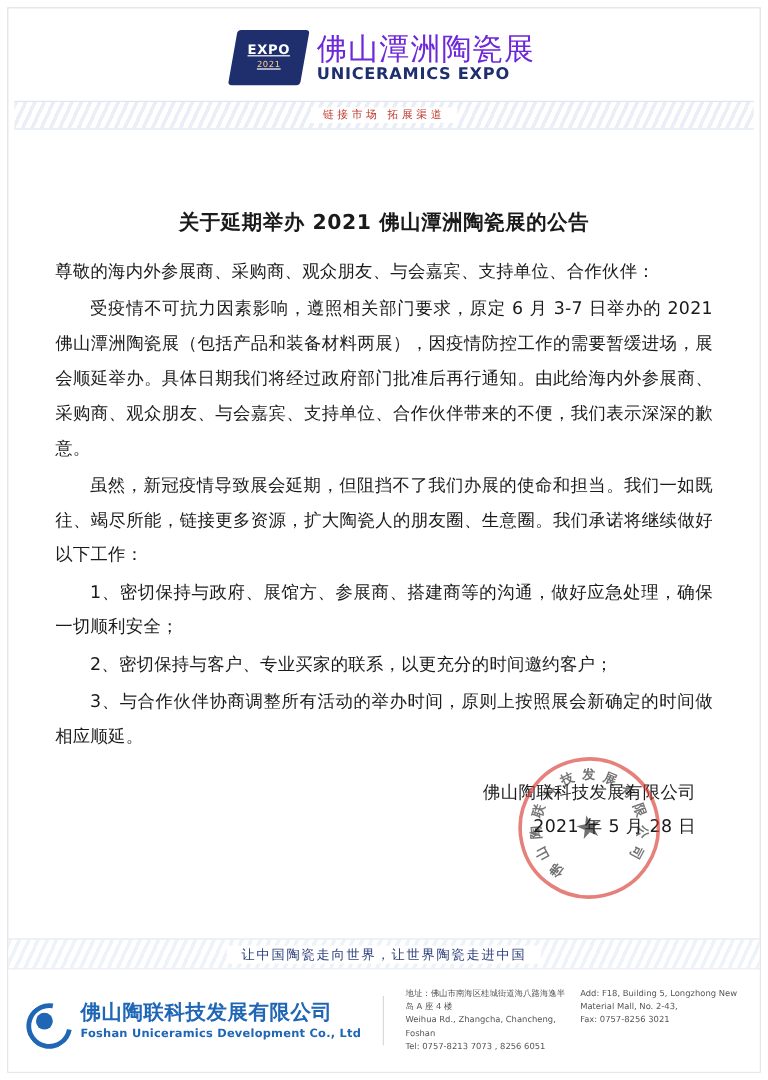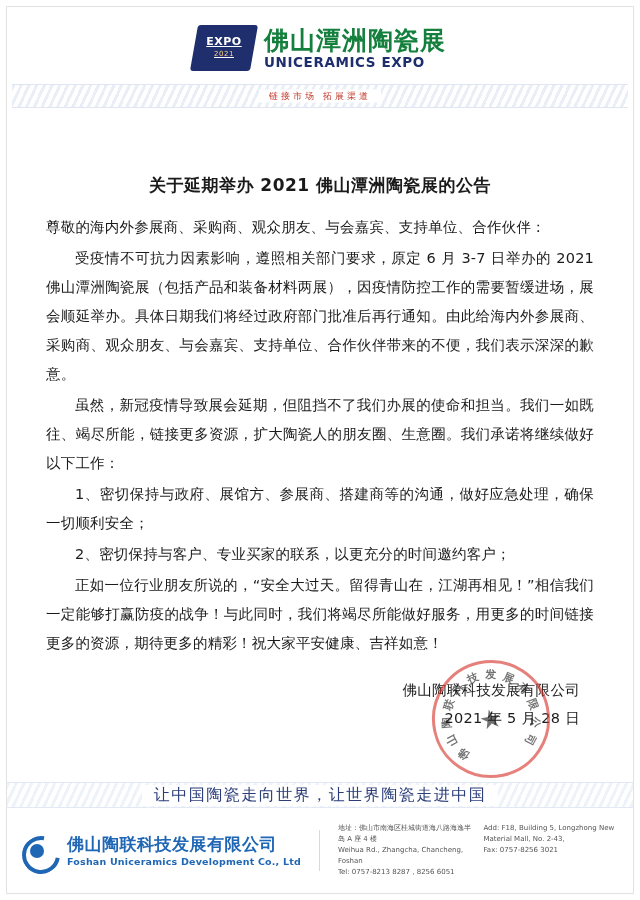--- a/index.html
+++ b/index.html
@@ -73,22 +73,22 @@
     letter-spacing: 0.5px;
     text-decoration: underline;
   }
   .logo-mark .expo-txt .small {
     font-size: 7px;
     font-weight: normal;
     color: #ffd27f;
   }
   .logo-text .cn {
     font-size: 25px;
-    font-weight: bold;
-    color: #15803d;
+    font-weight: normal;
+    color: #6d28d9;
     letter-spacing: 1px;
     line-height: 27px;
   }
   .logo-text .en {
     font-size: 13.5px;
     font-weight: bold;
     color: #1f2f6e;
     letter-spacing: 0.6px;
     line-height: 16px;
   }
@@ -209,21 +209,21 @@
     );
     border-top: 1px solid #e3e9f4;
     border-bottom: 1px solid #e3e9f4;
     display: flex;
     align-items: center;
     justify-content: center;
   }
   .slogan-band .txt {
     background: #ffffff;
     padding: 0 12px;
-    font-size: 16px;
+    font-size: 11px;
     color: #2b3e7a;
     letter-spacing: 1.5px;
     white-space: nowrap;
   }
 
   .footer {
     position: absolute;
     left: 7px;
     right: 7px;
     bottom: 7px;
@@ -318,21 +318,21 @@
   </div>
 
   <div class="content">
     <div class="doc-title">关于延期举办 2021 佛山潭洲陶瓷展的公告</div>
 
     <p class="para">尊敬的海内外参展商、采购商、观众朋友、与会嘉宾、支持单位、合作伙伴：</p>
     <p class="para indent">受疫情不可抗力因素影响，遵照相关部门要求，原定 6 月 3-7 日举办的 2021 佛山潭洲陶瓷展（包括产品和装备材料两展），因疫情防控工作的需要暂缓进场，展会顺延举办。具体日期我们将经过政府部门批准后再行通知。由此给海内外参展商、采购商、观众朋友、与会嘉宾、支持单位、合作伙伴带来的不便，我们表示深深的歉意。</p>
     <p class="para indent">虽然，新冠疫情导致展会延期，但阻挡不了我们办展的使命和担当。我们一如既往、竭尽所能，链接更多资源，扩大陶瓷人的朋友圈、生意圈。我们承诺将继续做好以下工作：</p>
     <p class="para indent">1、密切保持与政府、展馆方、参展商、搭建商等的沟通，做好应急处理，确保一切顺利安全；</p>
     <p class="para indent">2、密切保持与客户、专业买家的联系，以更充分的时间邀约客户；</p>
-    <p class="para indent">正如一位行业朋友所说的，“安全大过天。留得青山在，江湖再相见！”相信我们一定能够打赢防疫的战争！与此同时，我们将竭尽所能做好服务，用更多的时间链接更多的资源，期待更多的精彩！祝大家平安健康、吉祥如意！</p>
+    <p class="para indent">3、与合作伙伴协商调整所有活动的举办时间，原则上按照展会新确定的时间做相应顺延。</p>
 
     <div class="sign">
       <div>佛山陶联科技发展有限公司</div>
       <div>2021 年 5 月 28 日</div>
       <div class="stamp">
         <div class="ring-text" id="stamp-ring">
             <span style="transform: rotate(-130deg) translate(0px, -44px) rotate(0deg) translate(-50%, -50%);">佛</span>
             <span style="transform: rotate(-106.364deg) translate(0px, -44px) rotate(0deg) translate(-50%, -50%);">山</span>
             <span style="transform: rotate(-82.7273deg) translate(0px, -44px) rotate(0deg) translate(-50%, -50%);">陶</span>
             <span style="transform: rotate(-59.0909deg) translate(0px, -44px) rotate(0deg) translate(-50%, -50%);">联</span>
@@ -362,21 +362,21 @@
     <div class="f-names">
       <div class="cn">佛山陶联科技发展有限公司</div>
       <div class="en">Foshan Uniceramics Development Co., Ltd</div>
     </div>
     <div class="f-divider"></div>
     <div class="f-contact">
       <div class="row">
         <div class="col">
           <div>地址：佛山市南海区桂城街道海八路海逸半岛 A 座 4 楼</div>
           <div>Weihua Rd., Zhangcha, Chancheng, Foshan</div>
-          <div>Tel: 0757-8213 8287 , 8256 6051</div>
+          <div>Tel: 0757-8213 7073 , 8256 6051</div>
         </div>
         <div class="col">
           <div>Add: F18, Building 5, Longzhong New Material Mall, No. 2-43,</div>
           <div>Fax: 0757-8256 3021</div>
         </div>
       </div>
     </div>
   </div>
 </div>
 

